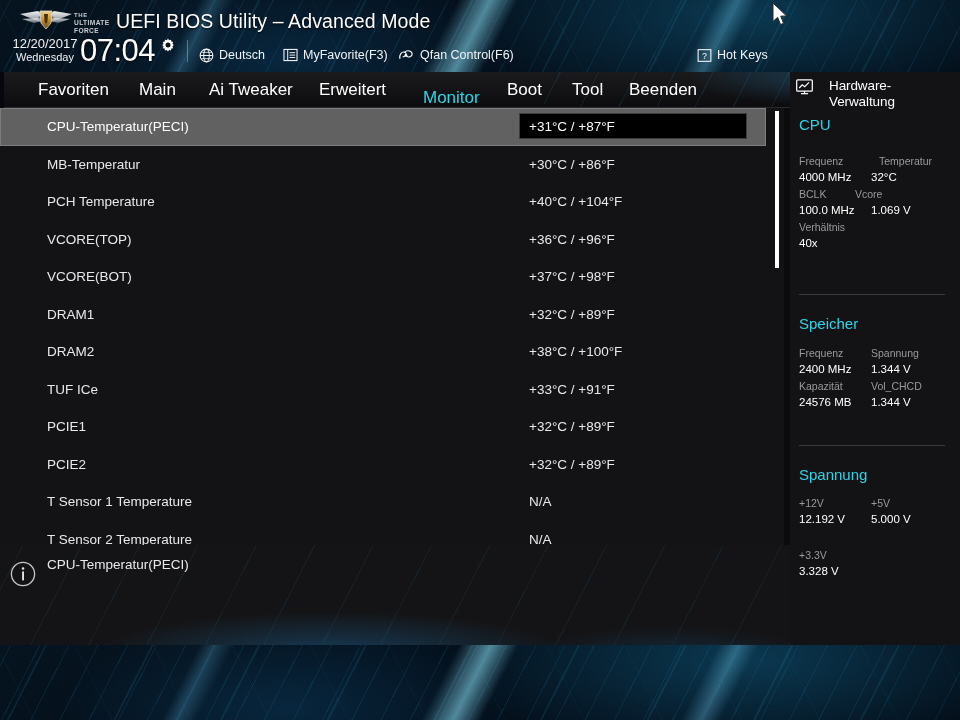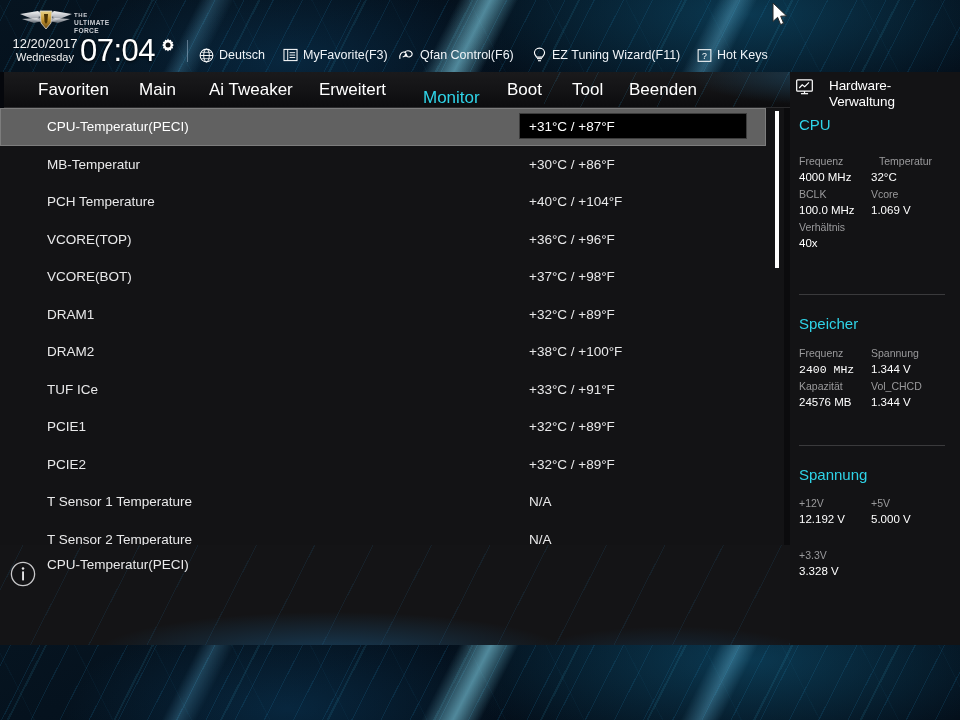--- a/index.html
+++ b/index.html
@@ -189,20 +189,21 @@
         <path d="M54 9 L36 6 L30 11 L36 12 L29 14 L34 17 Z" fill="url(#wg)"></path>
         <path d="M52 14 L37 13 L32 16 L40 18 Z" fill="url(#wg)" opacity=".8"></path>
         <path d="M22 6 L34 6 L33 18 L28 24 L23 18 Z" fill="url(#sh)" stroke="#d8d8d8" stroke-width="0.8"></path>
         <path d="M26 9 L30 9 L29.4 17 L28 19 L26.6 17 Z" fill="#4a3205"></path>
         <text x="56" y="12" font-family="Liberation Sans, sans-serif" font-size="6" font-weight="bold" fill="#c9ccd2" letter-spacing="0.6">THE</text>
         <text x="56" y="20" font-family="Liberation Sans, sans-serif" font-size="6.6" font-weight="bold" fill="#c9ccd2" letter-spacing="0.4">ULTIMATE</text>
         <text x="56" y="28" font-family="Liberation Sans, sans-serif" font-size="6.6" font-weight="bold" fill="#c9ccd2" letter-spacing="0.4">FORCE</text>
       </svg>
     </div>
 
+    <div class="title">UEFI BIOS Utility – Advanced Mode</div>
 
     <div class="datebox">
       <div class="d1">12/20/2017</div>
       <div class="d2">Wednesday</div>
     </div>
 
     <div class="clock">07:04</div>
 
     <div class="gear">
       <svg width="16" height="16" viewBox="0 0 16 16">
@@ -237,28 +238,20 @@
 
     <div class="hitem" style="left:398px;">
       <svg width="17" height="14" viewBox="0 0 18 14">
         <path d="M2 11 C1 7 4 3 7 4 C10 5 8 9 5 9" fill="none" stroke="#ffffff" stroke-width="1.2"></path>
         <path d="M7 4 C10 1 15 3 15 6 C15 9 11 10 9 8" fill="none" stroke="#ffffff" stroke-width="1.2"></path>
         <circle cx="8.4" cy="7.4" r="1.5" fill="#ffffff"></circle>
       </svg>
       <span>Qfan Control(F6)</span>
     </div>
 
-    <div class="hitem" style="left:532px;">
-      <svg width="15" height="16" viewBox="0 0 16 17">
-        <path d="M8 1.2 C4.7 1.2 2.6 3.5 2.6 6.1 C2.6 8.2 4.2 9.4 4.9 10.8 L11.1 10.8 C11.8 9.4 13.4 8.2 13.4 6.1 C13.4 3.5 11.3 1.2 8 1.2Z" fill="none" stroke="#ffffff" stroke-width="1.2"></path>
-        <line x1="5.3" y1="12.4" x2="10.7" y2="12.4" stroke="#ffffff" stroke-width="1.2"></line>
-        <line x1="6.4" y1="14.6" x2="9.6" y2="14.6" stroke="#ffffff" stroke-width="1.2"></line>
-      </svg>
-      <span>EZ Tuning Wizard(F11)</span>
-    </div>
 
     <div class="hitem" style="left:697px;">
       <svg width="15" height="15" viewBox="0 0 16 16">
         <rect x="1.2" y="1.8" width="13.6" height="12.4" fill="none" stroke="#ffffff" stroke-width="1.1"></rect>
         <text x="8" y="11.6" text-anchor="middle" font-family="Liberation Sans, sans-serif" font-size="9.4" fill="#ffffff">?</text>
       </svg>
       <span>Hot Keys</span>
     </div>
 
     <div class="cursor">
@@ -350,28 +343,28 @@
       <span class="stitle">Hardware-Verwaltung</span>
     </div>
     <div id="side-host">
         <div class="sec-title" style="left: 9px; top: 44px;">CPU</div>
         <div class="fld-k" style="left: 9px; top: 83px;">Frequenz</div>
         <div class="fld-v" style="left: 9px; top: 99px;">4000 MHz</div>
         <div class="fld-k" style="left: 81px; top: 83px; margin-left: 8px;">Temperatur</div>
         <div class="fld-v" style="left: 81px; top: 99px;">32°C</div>
         <div class="fld-k" style="left: 9px; top: 116px;">BCLK</div>
         <div class="fld-v" style="left: 9px; top: 132px;">100.0 MHz</div>
-        <div class="fld-k" style="left: 81px; top: 116px;">Vcore</div>
+        <div class="fld-k" style="left: 65px; top: 116px;">Vcore</div>
         <div class="fld-v" style="left: 81px; top: 132px;">1.069 V</div>
         <div class="fld-k" style="left: 9px; top: 149px;">Verhältnis</div>
         <div class="fld-v" style="left: 9px; top: 165px;">40x</div>
         <div class="side-div" style="top: 222px;"></div>
         <div class="sec-title" style="left: 9px; top: 243px;">Speicher</div>
         <div class="fld-k" style="left: 9px; top: 275px;">Frequenz</div>
-        <div class="fld-v" style="left: 9px; top: 291px; font-family: Liberation Mono, monospace;">2400 MHz</div>
+        <div class="fld-v" style="left: 9px; top: 291px;">2400 MHz</div>
         <div class="fld-k" style="left: 81px; top: 275px;">Spannung</div>
         <div class="fld-v" style="left: 81px; top: 291px;">1.344 V</div>
         <div class="fld-k" style="left: 9px; top: 308px;">Kapazität</div>
         <div class="fld-v" style="left: 9px; top: 324px;">24576 MB</div>
         <div class="fld-k" style="left: 81px; top: 308px;">Vol_CHCD</div>
         <div class="fld-v" style="left: 81px; top: 324px;">1.344 V</div>
         <div class="side-div" style="top: 373px;"></div>
         <div class="sec-title" style="left: 9px; top: 394px;">Spannung</div>
         <div class="fld-k" style="left: 9px; top: 425px;">+12V</div>
         <div class="fld-v" style="left: 9px; top: 441px;">12.192 V</div>

